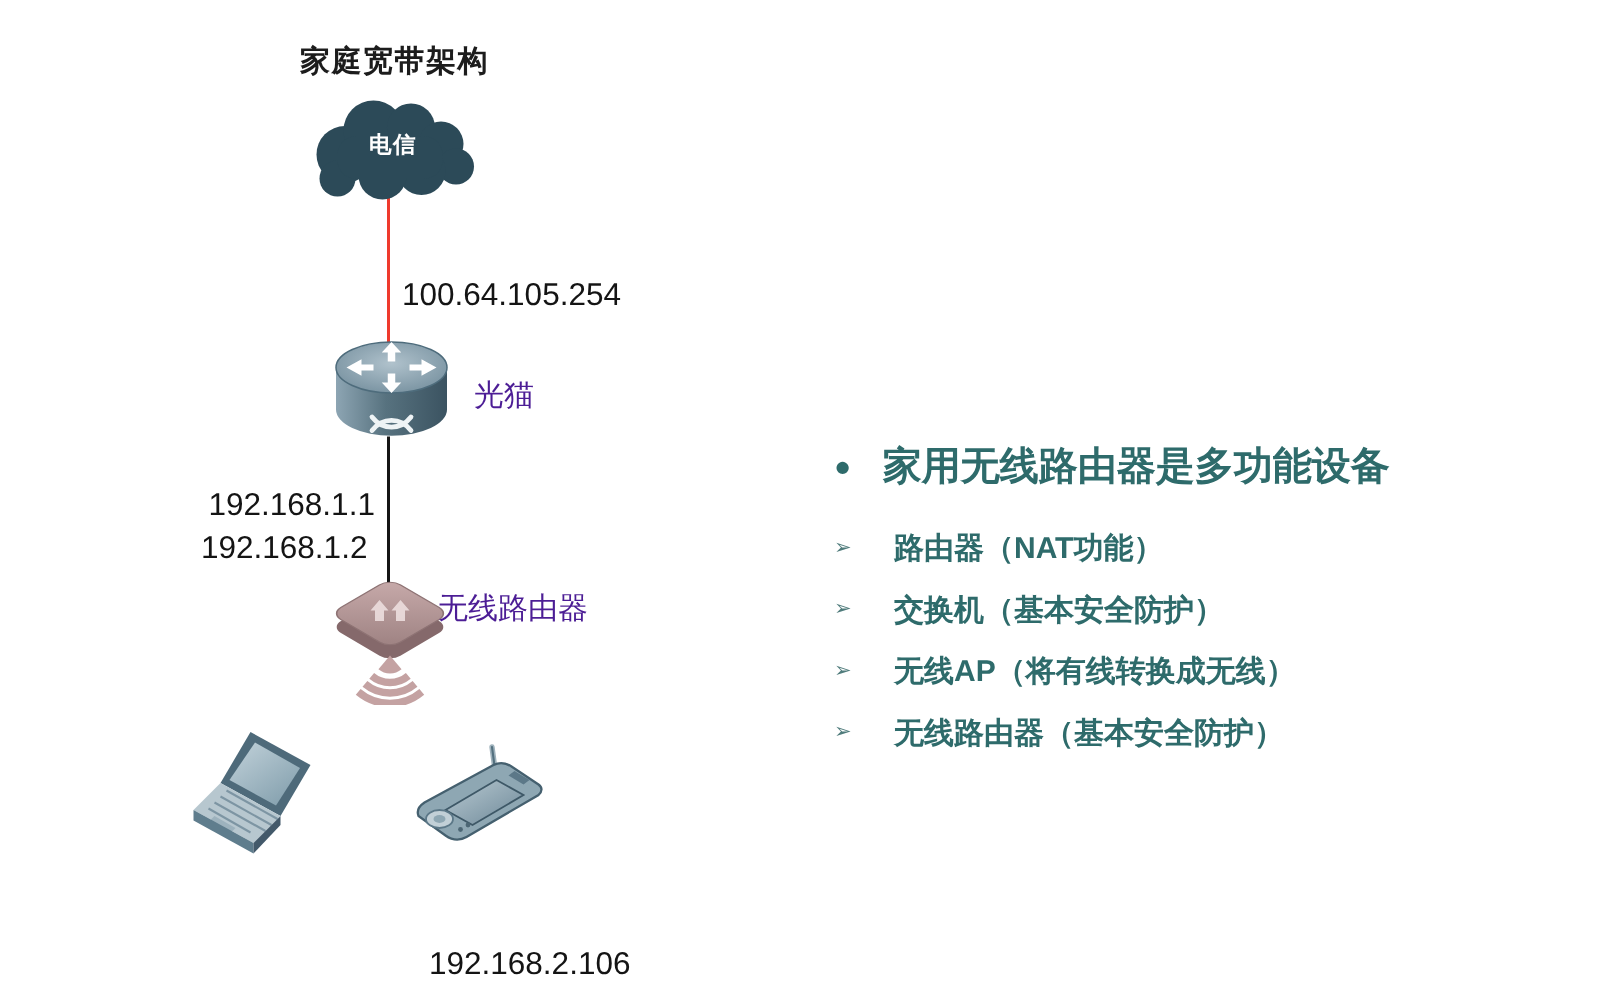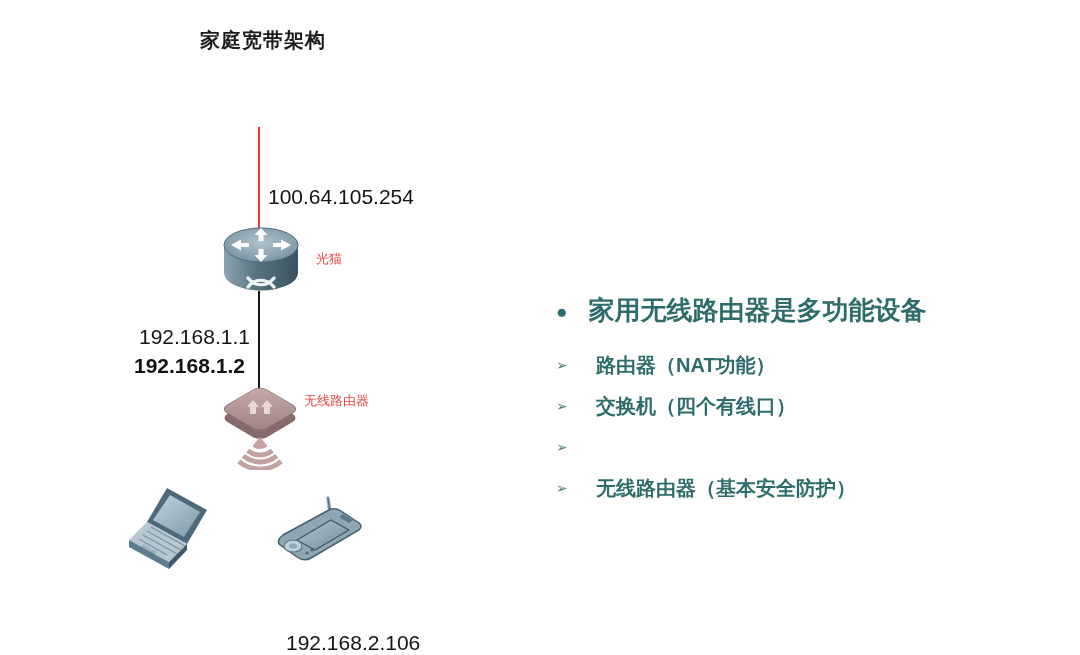--- a/index.html
+++ b/index.html
@@ -6,27 +6,27 @@
   html,body { background:#ffffff; }
   body { font-family:"Liberation Sans","DejaVu Sans",sans-serif; }
 
   .stage { position:relative; width:1048px; height:655px; background:#ffffff; overflow:hidden; }
 
   .abs { position:absolute; }
 
   
   .diagram-title { left:200px; top:27px; font-size:20px; font-weight:600; color:#1c1c1c; letter-spacing:1px; }
   .ip-label { font-size:21px; font-weight:500; color:#141414; white-space:nowrap; }
-  .node-label { font-size:13px; font-weight:500; color:#ef4444; white-space:nowrap; }
+  .node-label { font-size:20px; font-weight:500; color:#4c1d95; white-space:nowrap; }
 
   .wan-ip    { left:268px; top:185px; }
   .modem-lbl { left:316px; top:250px; }
   .modem-ip  { left:139px; top:292px;margin-top:33px; }
-  .wr-ip     { left:134px; top:354px;font-weight:bold; }
-  .wr-lbl    { left:304px; top:392px; }
+  .wr-ip     { left:134px; top:354px; }
+  .wr-lbl    { left:292px; top:392px; }
   .dev1-ip   { left:70px;  top:595px; }
   .dev2-ip   { left:286px; top:595px;margin-top:36px; }
 
   
   .link { position:absolute; width:2px; }
   .link-wan { left:258px; top:127px; height:102px; background:#ef3a2d; }
   .link-lan { left:258px; top:291px; height:99px;  background:#161616; }
 
   
   .cloud-wrap { left:203px; top:63px; width:118px; height:72px; }
@@ -52,20 +52,36 @@
 <body>
 
 <div class="stage">
 
   <div class="abs diagram-title">家庭宽带架构</div>
 
   <div class="link link-wan"></div>
 
   <div class="link link-lan"></div>
 
+  <div class="abs cloud-wrap">
+    <svg width="118" height="72" viewBox="0 0 118 72">
+      <g fill="#2c4a58">
+        <circle cx="27" cy="40" r="19"></circle>
+        <circle cx="46" cy="24" r="20"></circle>
+        <circle cx="71" cy="22" r="16"></circle>
+        <circle cx="91" cy="33" r="15"></circle>
+        <circle cx="101" cy="48" r="12"></circle>
+        <circle cx="78" cy="51" r="16"></circle>
+        <circle cx="52" cy="54" r="16"></circle>
+        <circle cx="22" cy="56" r="12"></circle>
+        <rect x="22" y="28" width="70" height="28" rx="12"></rect>
+      </g>
+    </svg>
+    <div class="cloud-label">电信</div>
+  </div>
 
   <div class="abs ip-label wan-ip">100.64.105.254</div>
 
   <div class="abs modem-wrap">
     <svg width="80" height="74" viewBox="0 0 80 74">
       <defs>
         <linearGradient id="rbody" x1="0" y1="0" x2="1" y2="0">
           <stop offset="0" stop-color="#8da5b3"></stop>
           <stop offset="0.45" stop-color="#57727f"></stop>
           <stop offset="1" stop-color="#3b5361"></stop>
@@ -184,24 +200,25 @@
     <div class="panel-heading">
       <span class="panel-bullet">●</span>
       <span class="panel-heading-text">家用无线路由器是多功能设备</span>
     </div>
     <div class="panel-item">
       <span class="panel-arrow">➢</span>
       <span class="panel-item-text">路由器（NAT功能）</span>
     </div>
     <div class="panel-item">
       <span class="panel-arrow">➢</span>
-      <span class="panel-item-text">交换机（四个有线口）</span>
-    </div>
-    <div class="panel-item">
-      <span class="panel-arrow">➢</span>
+      <span class="panel-item-text">交换机（基本安全防护）</span>
+    </div>
+    <div class="panel-item">
+      <span class="panel-arrow">➢</span>
+      <span class="panel-item-text">无线AP（将有线转换成无线）</span>
     </div>
     <div class="panel-item">
       <span class="panel-arrow">➢</span>
       <span class="panel-item-text">无线路由器（基本安全防护）</span>
     </div>
   </div>
 
 </div>
 
 </body></html>

